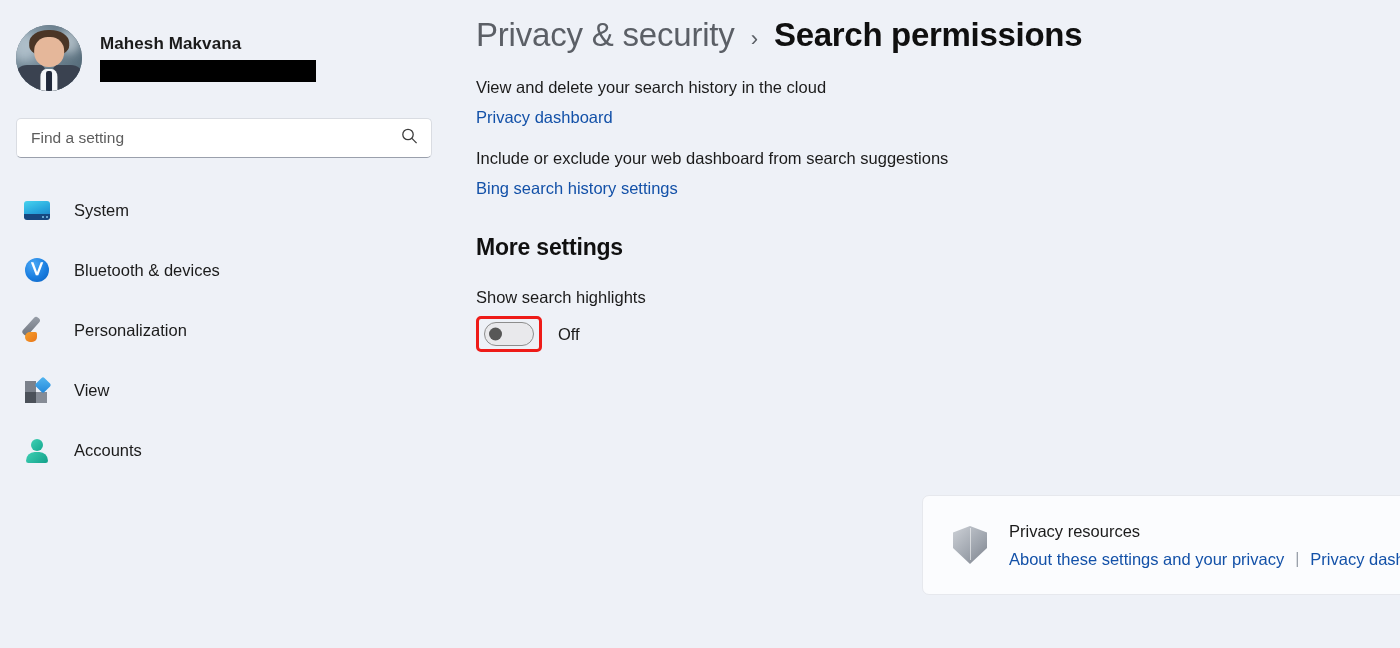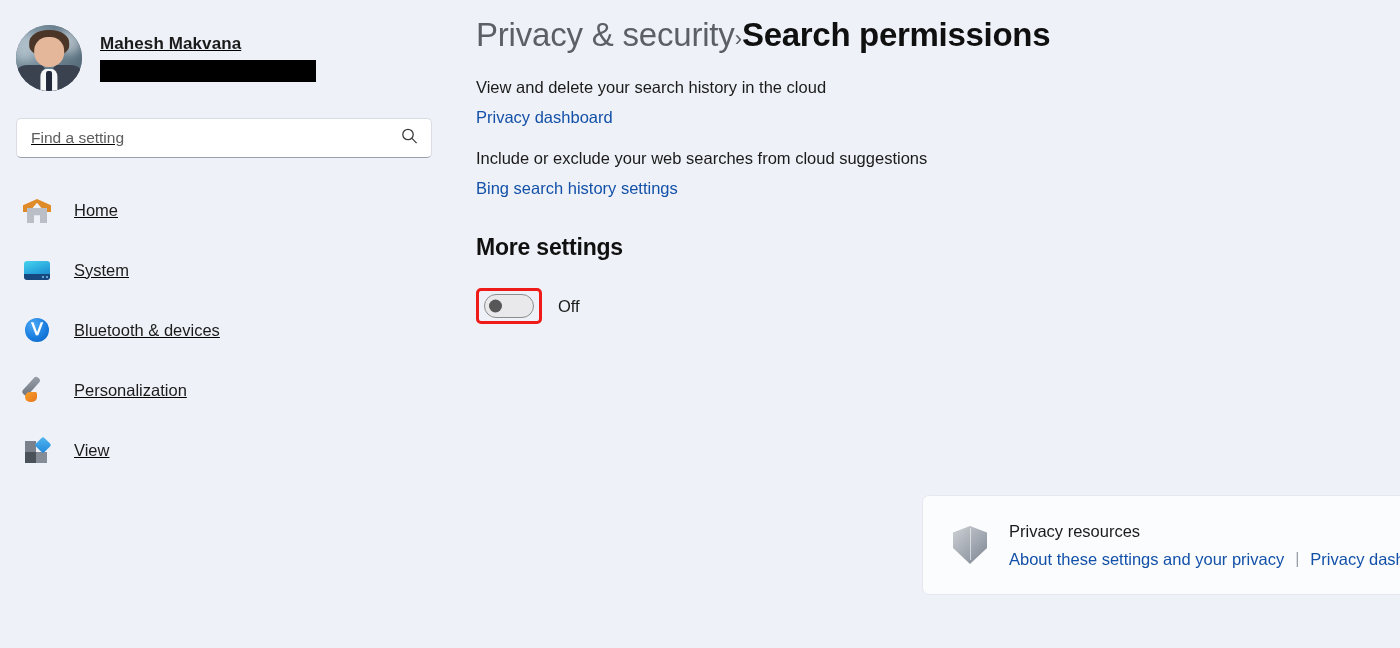--- a/index.html
+++ b/index.html
@@ -11,21 +11,20 @@
     -webkit-font-smoothing:antialiased;
   }
   .app { display:flex; width:1400px; height:648px; background:#eef1f7; }
 
   
   .sidebar {
     width:460px; flex:0 0 460px;
     background:#eef1f7;
     padding:0;
     position:relative;
-    text-decoration:underline;
   }
   .profile { display:flex; align-items:center; padding:16px 0 0 16px; height:100px; }
   .avatar {
     width:66px; height:66px; border-radius:50%;
     flex:0 0 66px;
     overflow:hidden; position:relative;
     background:#5a6b7a;
   }
   
   .avatar .bg {
@@ -171,21 +170,21 @@
     background:linear-gradient(135deg,#3fd0b4 0%,#16a88f 100%);
   }
   .ic-acc .torso {
     position:absolute; left:4px; top:17px; width:22px; height:11px;
     border-radius:11px 11px 3px 3px;
     background:linear-gradient(135deg,#3fd0b4 0%,#12a089 100%);
   }
 
   
   .content { flex:1; padding:16px 0 0 16px; position:relative; }
-  .crumb { display:flex; align-items:baseline; height:56px; }
+  .crumb { display:flex; align-items:baseline; gap:16px; height:56px; }
   .crumb-parent { font-size:33px; color:#5b5f66; letter-spacing:-.2px; }
   .crumb-sep { font-size:22px; color:#5b5f66; }
   .crumb-current { font-size:33px; font-weight:bold; color:#101010; letter-spacing:-.3px; }
 
   .para { margin-top:6px; }
   .para-text { font-size:16.5px; color:#1b1b1b; }
   .link {
     font-size:16.5px; color:#1351a8; text-decoration:none; cursor:pointer;
     display:inline-block; margin-top:11px;
   }
@@ -277,27 +276,20 @@
           <svg width="17" height="17" viewBox="0 0 17 17">
             <circle cx="7" cy="7" r="5.2" fill="none" stroke="#3c3c3c" stroke-width="1.3"></circle>
             <line x1="10.9" y1="10.9" x2="15.6" y2="15.6" stroke="#3c3c3c" stroke-width="1.3"></line>
           </svg>
         </span>
       </div>
     </div>
 
     <div class="nav">
 
-      <div class="nav-item">
-        <span class="nav-ico ic-home">
-          <span class="roof"></span>
-            <span class="body"></span>
-        </span>
-        <span class="nav-label">Home</span>
-      </div>
 
       <div class="nav-item">
         <span class="nav-ico ic-sys">
           <span class="scr"></span>
             <span class="base"></span>
           <span class="dot1"></span>
             <span class="dot2"></span>
         </span>
         <span class="nav-label">System</span>
       </div>
@@ -322,45 +314,53 @@
       <div class="nav-item">
         <span class="nav-ico ic-apps">
           <span class="s1"></span>
             <span class="s2"></span>
             <span class="s3"></span>
           <span class="dia"></span>
         </span>
         <span class="nav-label">View</span>
       </div>
 
+      <div class="nav-item">
+        <span class="nav-ico ic-acc">
+          <span class="head"></span>
+            <span class="torso"></span>
+        </span>
+        <span class="nav-label">Accounts</span>
+      </div>
 
     </div>
   </div>
 
   <div class="content">
 
     <div class="crumb">
       <span class="crumb-parent">Privacy &amp; security</span>
       <span class="crumb-sep">›</span>
       <span class="crumb-current">Search permissions</span>
     </div>
 
     <div class="para">
       <div class="para-text">View and delete your search history in the cloud</div>
       <a class="link">Privacy dashboard</a>
     </div>
 
     <div class="para" style="margin-top:22px;">
-      <div class="para-text">Include or exclude your web searches from cloud suggestions</div>
+      <div class="para-text">Include or exclude your web dashboard from search suggestions</div>
       <a class="link">Bing search history settings</a>
     </div>
 
     <div class="section-title">More settings</div>
 
     <div class="setting">
+      <div class="setting-label">Show search highlights</div>
 
       <div class="toggle-row">
         <span class="toggle-hl">
           <span class="toggle">
             <span class="knob"></span>
           </span>
         </span>
         <span class="toggle-state">Off</span>
       </div>
     </div>

